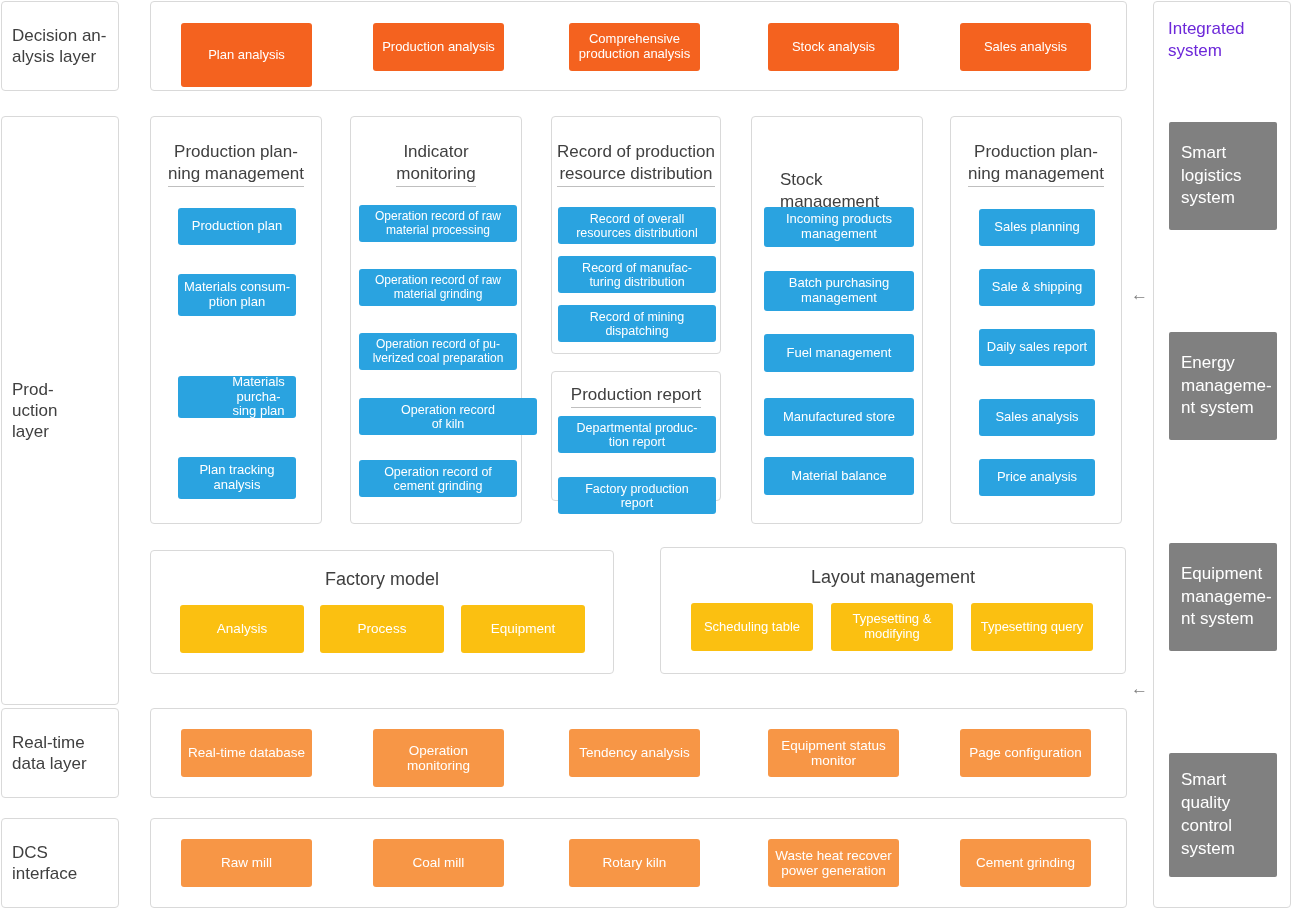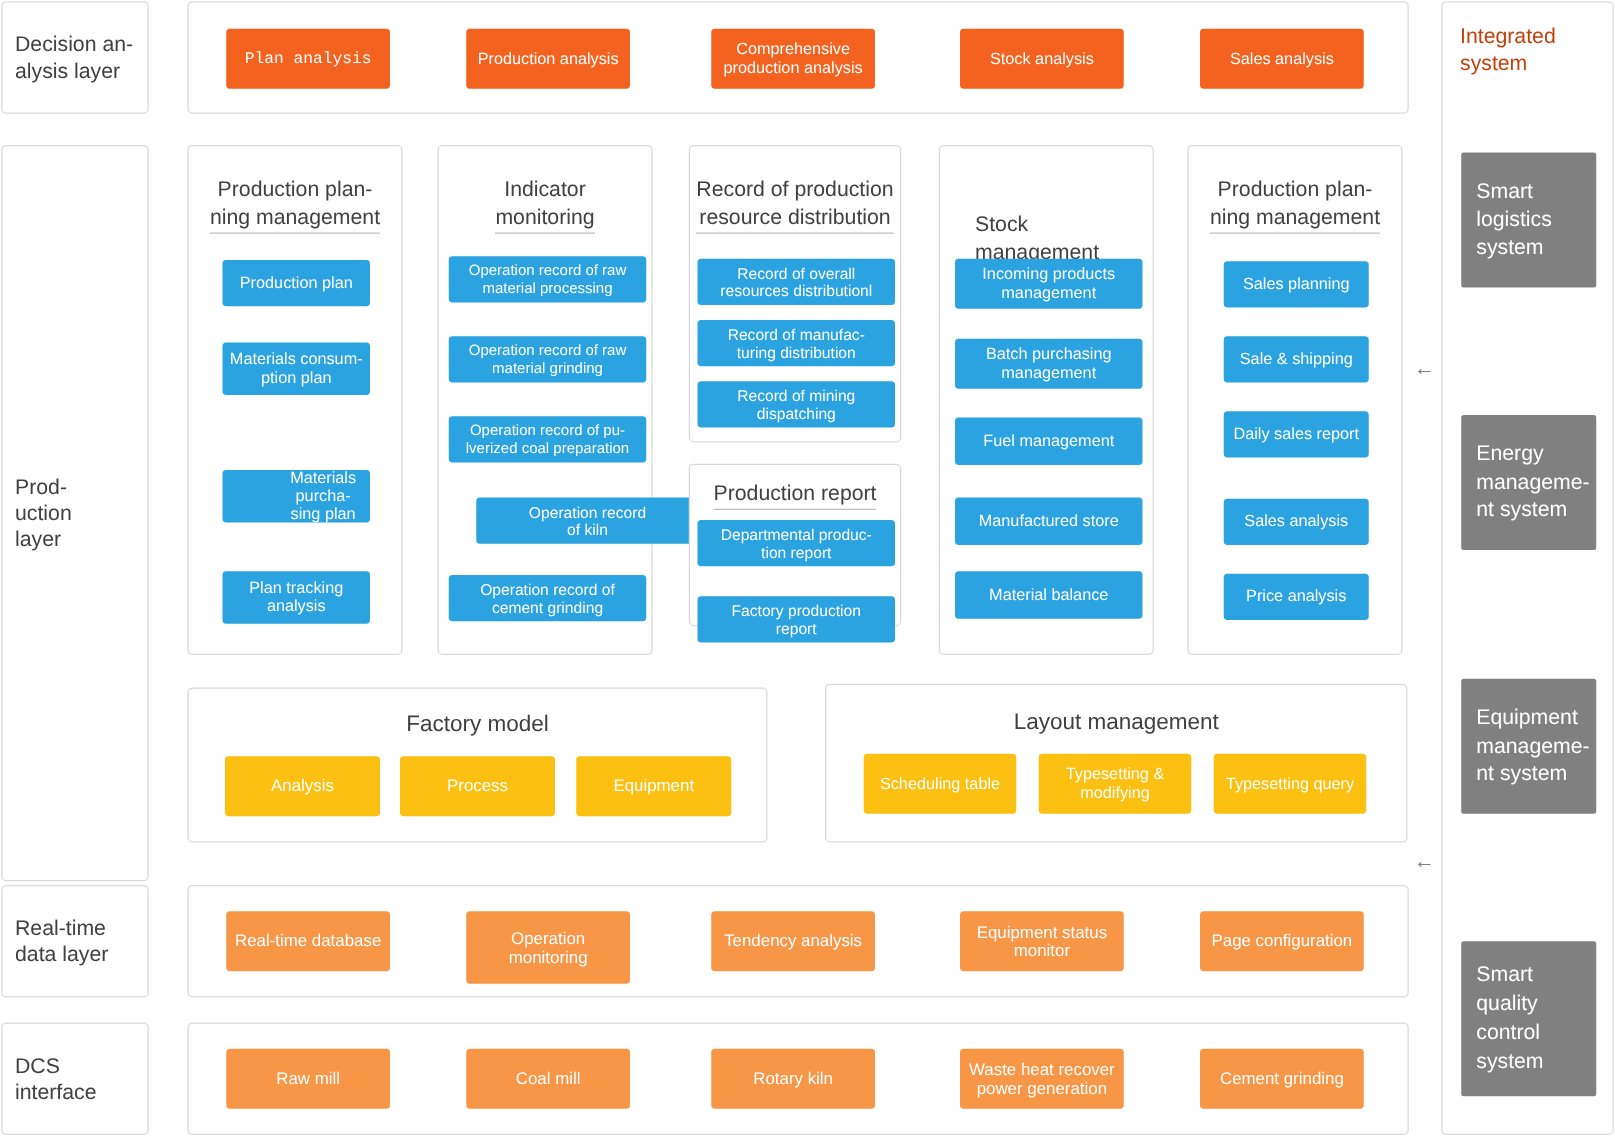--- a/index.html
+++ b/index.html
@@ -120,21 +120,21 @@
     <span style="white-space:pre-line;">Real-time
 data layer</span>
   </div>
 
   <div class="layer-label" style="left:1px; top:818px; width:118px; height:90px;">
     <span style="white-space:pre-line;">DCS
 interface</span>
   </div>
 
   <div class="panel" style="left:150px; top:1px; width:977px; height:90px;">
-    <div class="chip orange" style="left:30px; top:21px; width:131px; height:48px;font-family:Liberation Mono, monospace;">
+    <div class="chip orange" style="left:30px; top:21px; width:131px; height:64px;">
       <span style="white-space:pre-line;">Plan analysis</span>
     </div>
     <div class="chip orange" style="left:222px; top:21px; width:131px; height:48px;">
       <span style="white-space:pre-line;">Production analysis</span>
     </div>
     <div class="chip orange" style="left:418px; top:21px; width:131px; height:48px;">
       <span style="white-space:pre-line;">Comprehensive production analysis</span>
     </div>
     <div class="chip orange" style="left:617px; top:21px; width:131px; height:48px;">
       <span style="white-space:pre-line;">Stock analysis</span>
@@ -176,21 +176,21 @@
 material processing</span>
     </div>
     <div class="chip blue" style="left:8px; top:152px; width:158px; height:37px; font-size:12px;">
       <span style="white-space:pre-line;">Operation record of raw
 material grinding</span>
     </div>
     <div class="chip blue" style="left:8px; top:216px; width:158px; height:37px; font-size:12px;">
       <span style="white-space:pre-line;">Operation record of pu-
 lverized coal preparation</span>
     </div>
-    <div class="chip blue" style="left:8px; top:281px; width:178px; height:37px; font-size:12.5px;margin-left:22px;">
+    <div class="chip blue" style="left:8px; top:281px; width:178px; height:37px; font-size:12.5px;">
       <span style="white-space:pre-line;">Operation record
 of kiln</span>
     </div>
     <div class="chip blue" style="left:8px; top:343px; width:158px; height:37px; font-size:12.5px;">
       <span style="white-space:pre-line;">Operation record of
 cement grinding</span>
     </div>
   </div>
 
   <div class="group" style="left:551px; top:116px; width:170px; height:238px;">
@@ -342,21 +342,21 @@
   </div>
 
   <div class="arrow" style="left:1131px; top:286px;">
     <span>←</span>
   </div>
   <div class="arrow" style="left:1131px; top:680px;">
     <span>←</span>
   </div>
 
   <div class="panel" style="left:1153px; top:1px; width:138px; height:907px;">
-    <div style="position:absolute; left:14px; top:16px; font-size:17px; color:#c2410c; line-height:1.3; white-space:pre-line;">Integrated
+    <div style="position:absolute; left:14px; top:16px; font-size:17px; color:#6d28d9; line-height:1.3; white-space:pre-line;">Integrated
 system</div>
 
     <div class="chip gray" style="left:15px; top:120px; width:108px; height:108px;">
       <span style="white-space:pre-line;">Smart
 logistics
 system</span>
     </div>
     <div class="chip gray" style="left:15px; top:330px; width:108px; height:108px;">
       <span style="white-space:pre-line;">Energy
 manageme-

